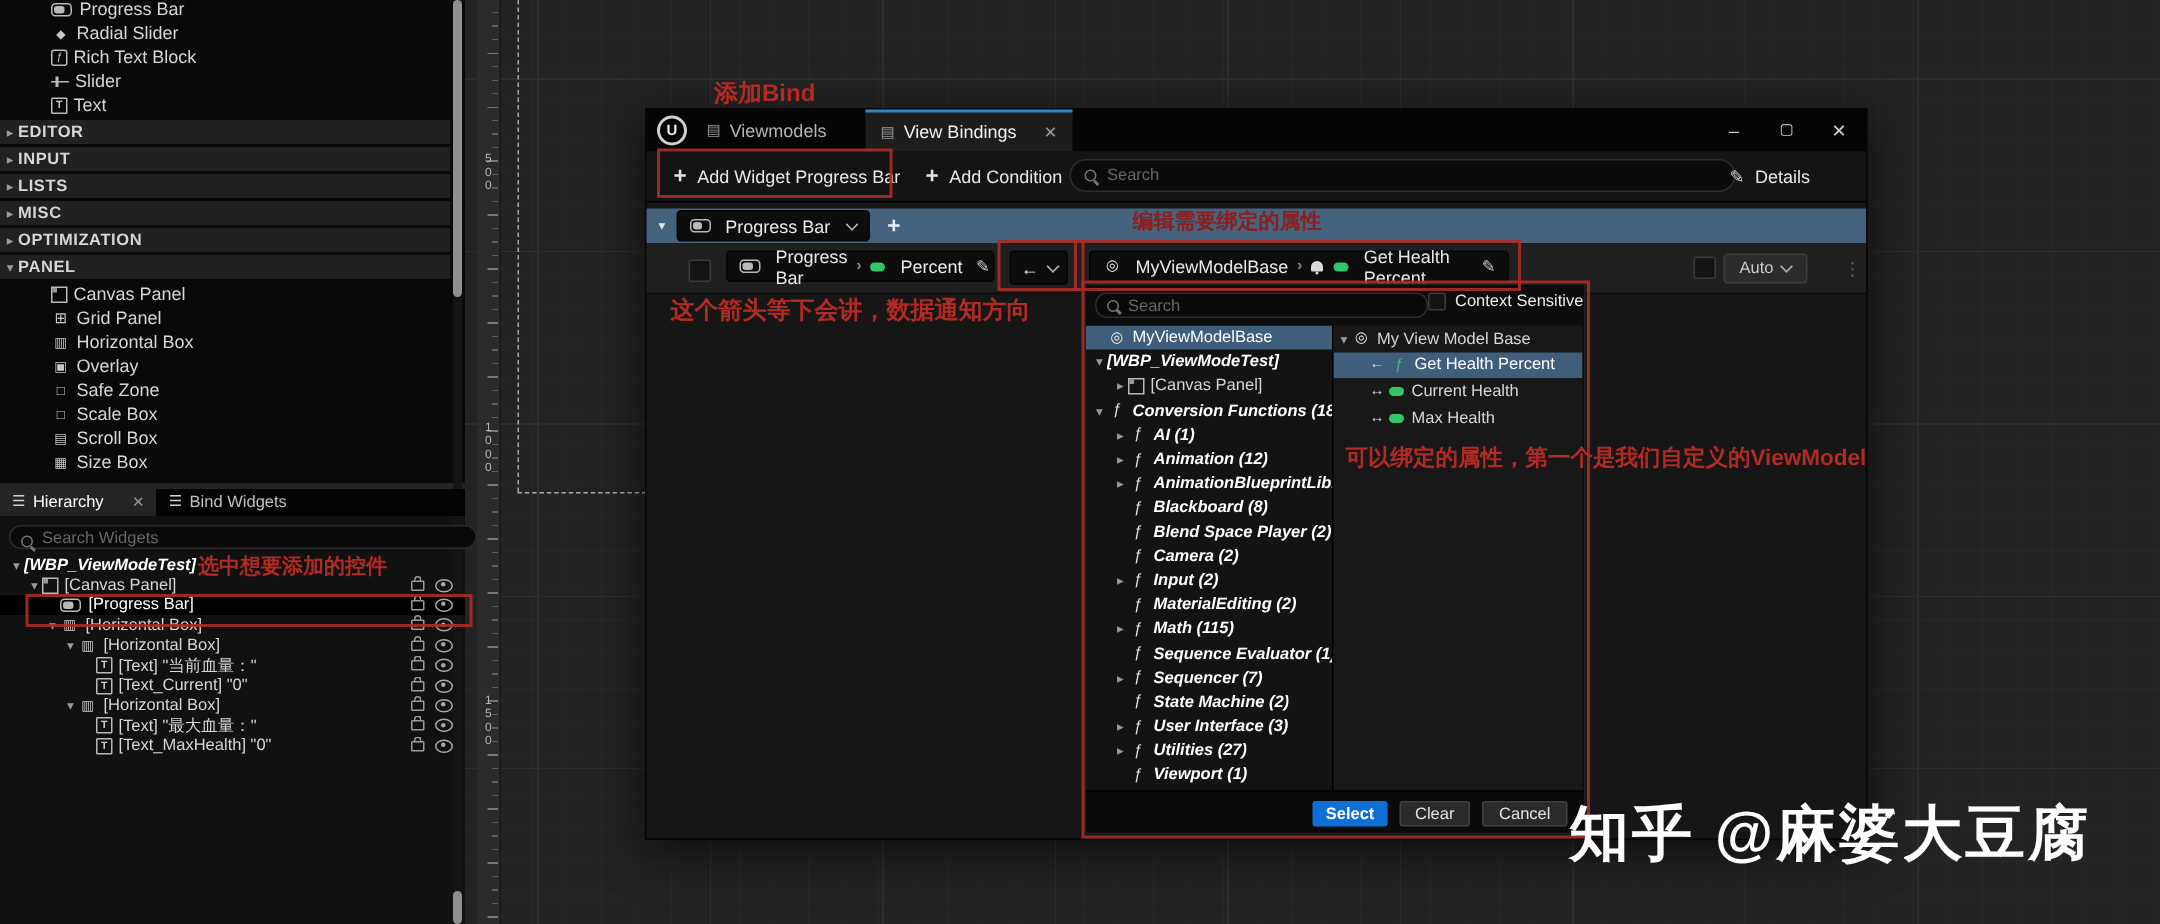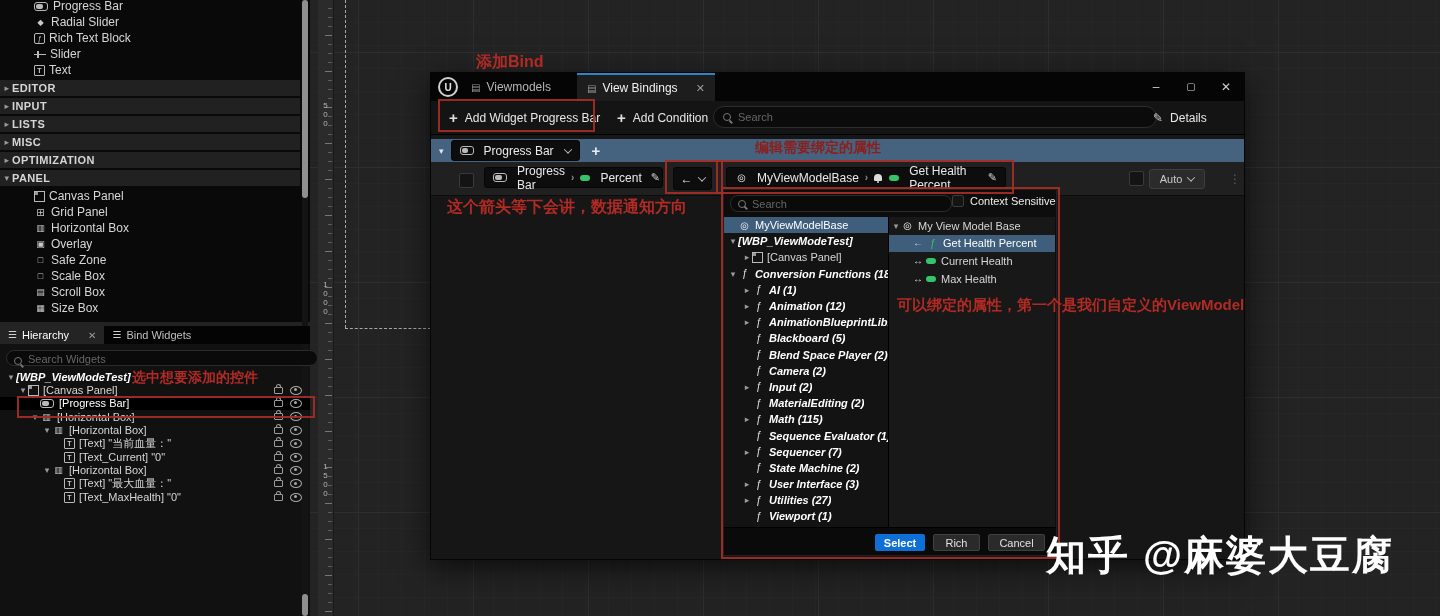--- a/index.html
+++ b/index.html
@@ -521,21 +521,21 @@
         <div class="trow  bold">
           <span class="ind" style="width: 18px;"></span>
           <span class="arr">▸</span>
           <span class="ic ic-function"></span>
           <span class="lbl">AnimationBlueprintLibrary</span>
         </div>
         <div class="trow  bold">
           <span class="ind" style="width: 18px;"></span>
           <span class="arr"></span>
           <span class="ic ic-function"></span>
-          <span class="lbl">Blackboard (5)</span>
+          <span class="lbl">Blackboard (8)</span>
         </div>
         <div class="trow  bold">
           <span class="ind" style="width: 18px;"></span>
           <span class="arr"></span>
           <span class="ic ic-function"></span>
           <span class="lbl">Blend Space Player (2)</span>
         </div>
         <div class="trow  bold">
           <span class="ind" style="width: 18px;"></span>
           <span class="arr"></span>
@@ -621,21 +621,21 @@
         <div class="trow ">
           <span class="ind" style="width: 14px;"></span>
           <span class="arr"></span>
           <span class="pfx">↔</span>
           <span class="ic ic-property"></span>
           <span class="lbl">Max Health</span>
         </div>
       </div>
     <div class="pbtns">
       <div class="btn primary" style="left:151px;width:50px;">Select</div>
-      <div class="btn plain" style="left:209px;width:47px;">Rich</div>
+      <div class="btn plain" style="left:209px;width:47px;">Clear</div>
       <div class="btn plain" style="left:264px;width:57px;">Cancel</div>
     </div>
   </div>
 
   <div class="abs redbox" style="left:438px;top:99px;width:153px;height:29px;"></div>
   <div class="abs redbox" style="left:665px;top:160px;width:54px;height:30px;"></div>
   <div class="abs redbox" style="left:716px;top:160px;width:294px;height:30px;"></div>
   <div class="abs redbox" style="left:721px;top:187px;width:335px;height:368px;"></div>
   <div class="abs redbox" style="left:17px;top:396px;width:294px;height:18px;"></div>
 

